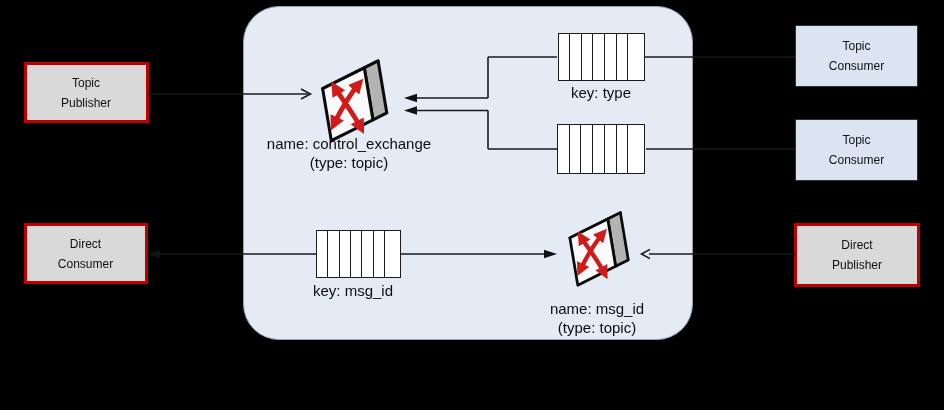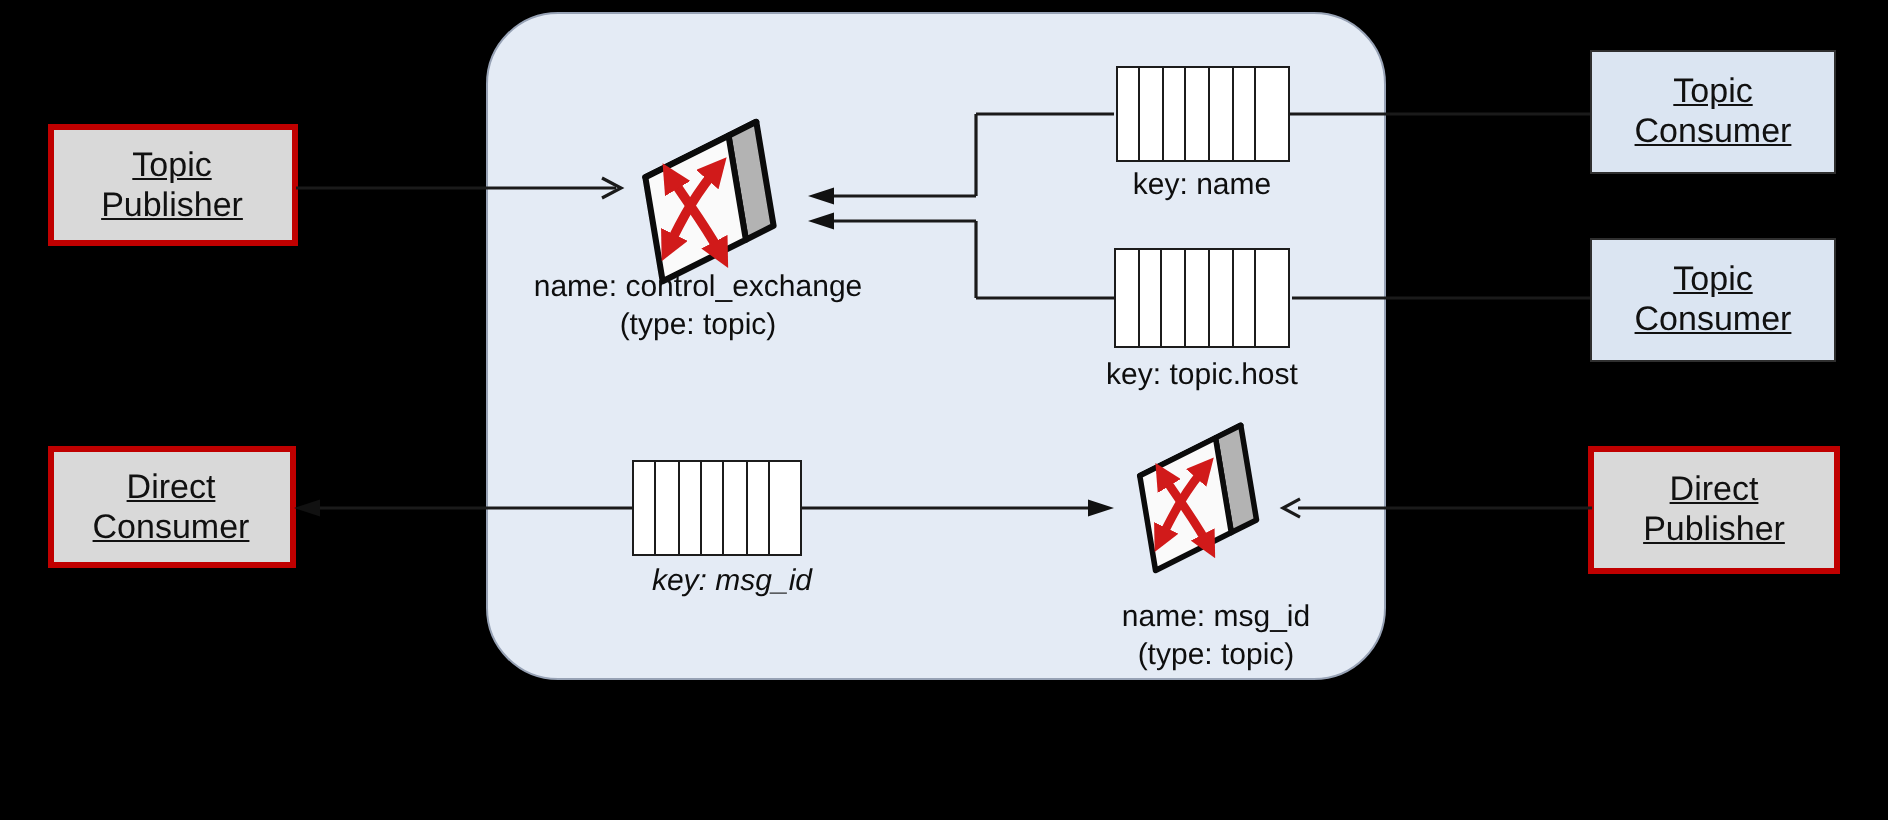--- a/index.html
+++ b/index.html
@@ -7,22 +7,22 @@
     position:relative;width:944px;height:410px;background:#000;overflow:hidden;
     font-family:"Liberation Sans", sans-serif;color:#111;
   }
   .panel{
     position:absolute;left:243px;top:6px;width:450px;height:334px;
     background:#e4ebf5;border:1px solid #97a2b5;border-radius:36px;
     box-sizing:border-box;z-index:1;
   }
   .node{
     position:absolute;display:flex;flex-direction:column;align-items:center;
-    justify-content:center;text-align:center;font-size:17px;line-height:20px;
-    box-sizing:border-box;z-index:3;text-decoration:underline;
+    justify-content:center;text-align:center;font-size:12px;line-height:20px;
+    box-sizing:border-box;z-index:3;
   }
   .node.red{background:#d9d9d9;border:3px solid #c00000;}
   .node.blue{background:#dbe5f2;border:1px solid #2f2f2f;}
   .queue{
     position:absolute;background:#ffffff;border:1.5px solid #1c1c1c;
     box-sizing:border-box;display:flex;z-index:3;
   }
   .queue .slot{flex:1;border-right:1.4px solid #1c1c1c;}
   .queue .slot.wide{flex:1.45;border-right:none;}
   .dlabel{
@@ -79,57 +79,56 @@
     <use href="#switch3d"></use>
   </svg>
   <svg class="exch" style="left:562px;top:208px;" width="71" height="85" viewBox="0 0 90 100">
     <use href="#switch3d"></use>
   </svg>
 
   <div class="dlabel" style="left:249px;top:134px;width:200px;">
     <div>name: control_exchange</div>
     <div>(type: topic)</div>
   </div>
-  <div class="dlabel" style="left:508px;top:299px;width:200px;">
+  <div class="dlabel" style="left:497px;top:299px;width:200px;">
     <div>name: msg_id</div>
     <div>(type: topic)</div>
   </div>
 
   <div class="queue" style="left:557.5px;top:33px;width:87px;height:48px;">
     <div class="slot"></div>
       <div class="slot"></div>
       <div class="slot"></div>
       <div class="slot"></div>
       <div class="slot"></div>
       <div class="slot"></div>
       <div class="slot wide"></div>
   </div>
-  <div class="dlabel" style="left:541px;top:83px;width:120px;">key: name</div>
+  <div class="dlabel" style="left:541px;top:83px;width:120px;">key: type</div>
 
   <div class="queue" style="left:557px;top:124px;width:88px;height:50px;">
     <div class="slot"></div>
       <div class="slot"></div>
       <div class="slot"></div>
       <div class="slot"></div>
       <div class="slot"></div>
       <div class="slot"></div>
       <div class="slot wide"></div>
   </div>
-  <div class="dlabel" style="left:541px;top:178px;width:120px;">key: topic.host</div>
 
   <div class="queue" style="left:316px;top:230px;width:85px;height:48px;">
     <div class="slot"></div>
       <div class="slot"></div>
       <div class="slot"></div>
       <div class="slot"></div>
       <div class="slot"></div>
       <div class="slot"></div>
       <div class="slot wide"></div>
   </div>
-  <div class="dlabel" style="left:306px;top:281px;width:120px;font-style:italic;">key: msg_id</div>
+  <div class="dlabel" style="left:293px;top:281px;width:120px;">key: msg_id</div>
 
   <svg class="wires" width="944" height="410" viewBox="0 0 944 410">
     <g stroke="#1a1a1a" stroke-width="1.6" fill="none">
 
       <line x1="148" y1="94" x2="308" y2="94"></line>
       <polyline points="301,89 310.5,94 301,99"></polyline>
 
       <line x1="416" y1="98" x2="488" y2="98"></line>
       <line x1="416" y1="110.5" x2="488" y2="110.5"></line>
       <line x1="488" y1="57" x2="488" y2="98"></line>

